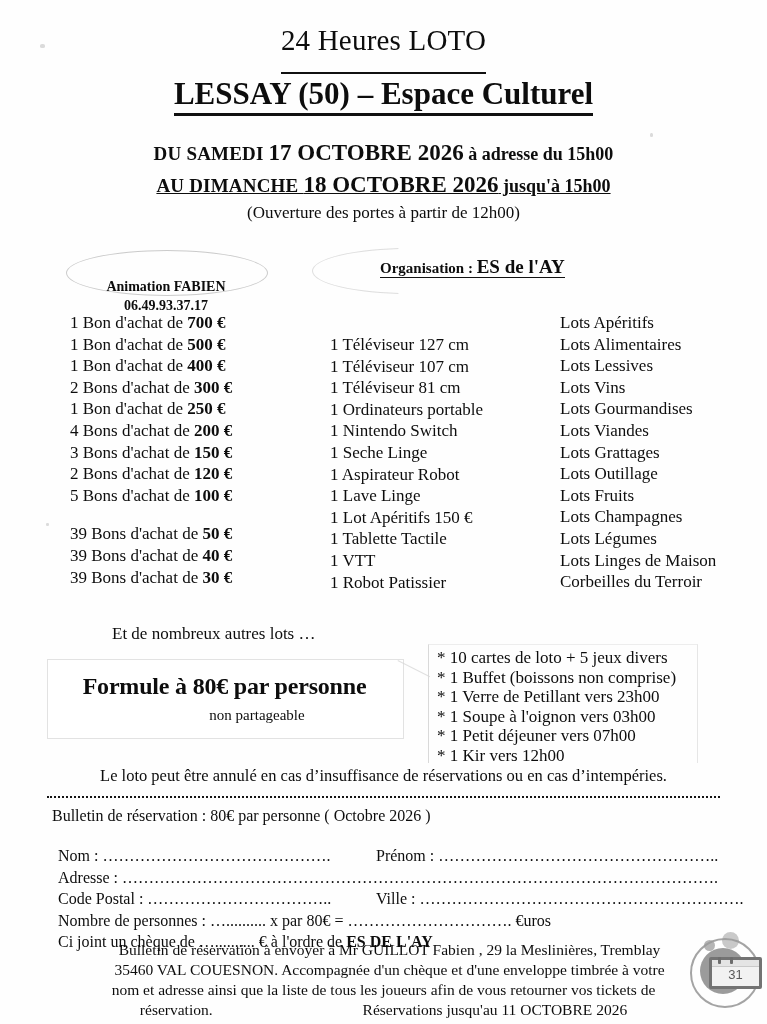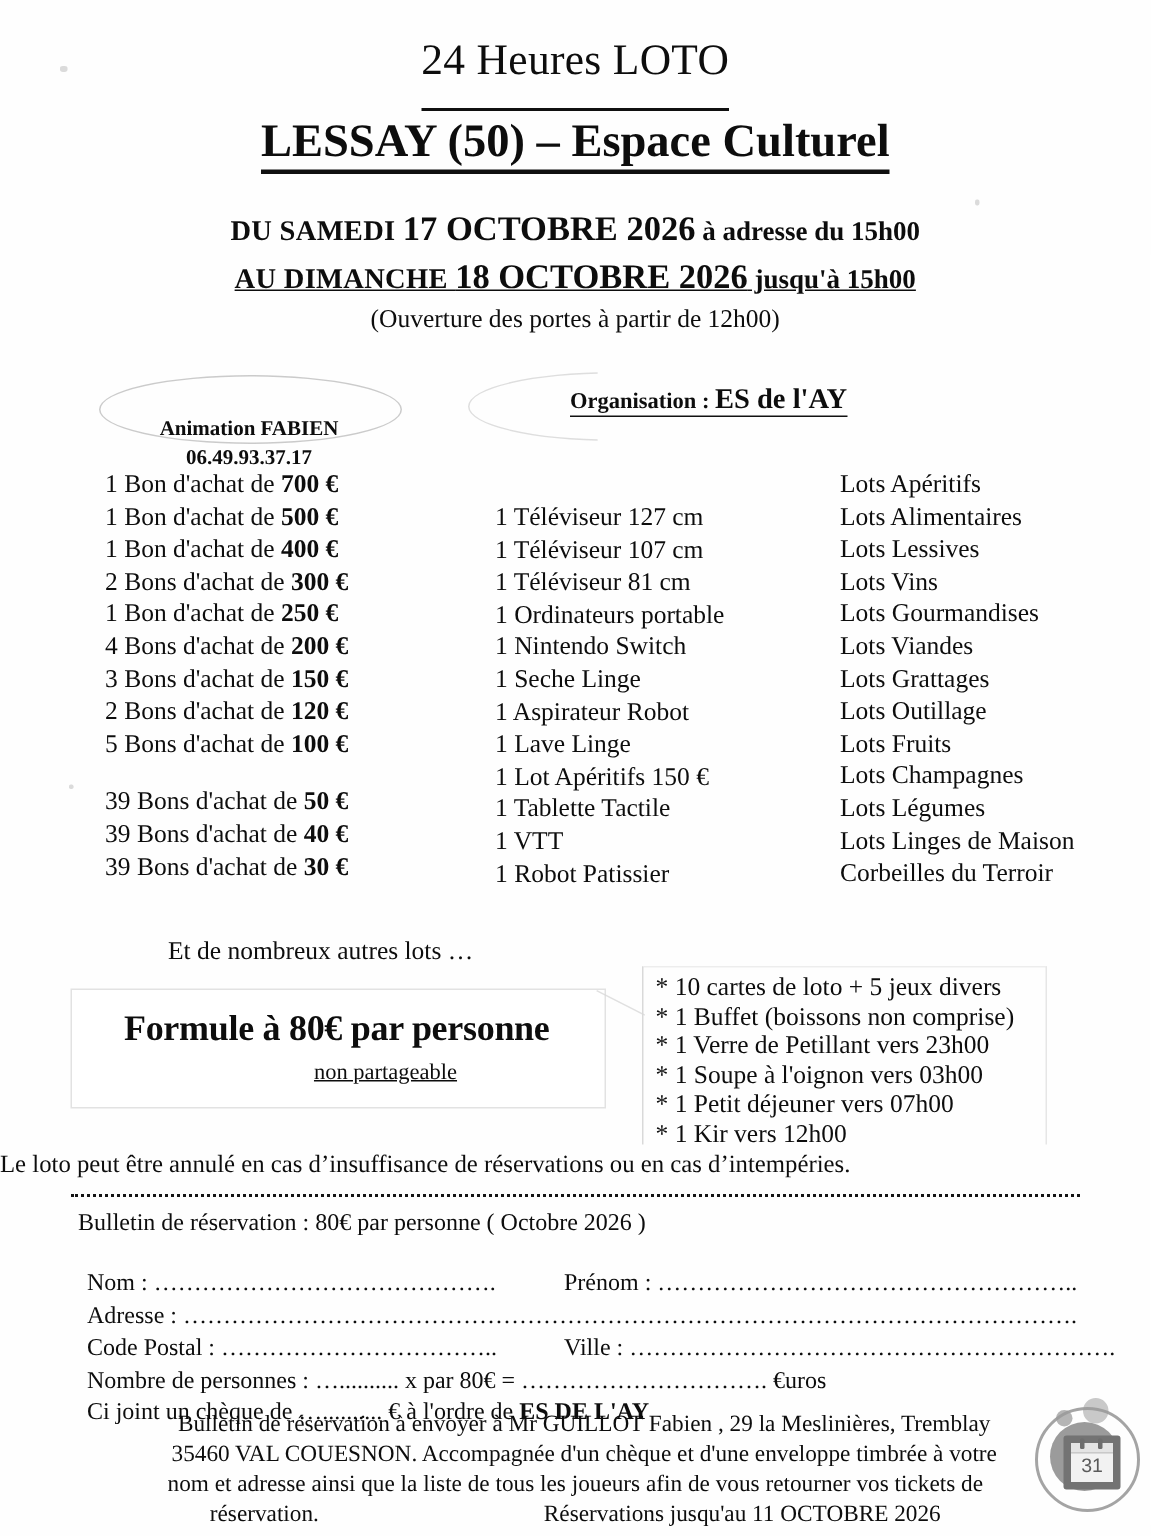--- a/index.html
+++ b/index.html
@@ -148,21 +148,20 @@
     text-align: center;
     font-size: 24px;
     font-weight: bold;
     letter-spacing: -.2px;
   }
   .formule-sub {
     position: absolute;
     left: 47px; top: 707px; width: 420px;
     text-align: center;
     font-size: 15px;
-    text-decoration: underline;
   }
   .leader {
     position: absolute;
     left: 398px; top: 660px;
     width: 36px; height: 28px;
     border-top: 1px solid #d8d8d8;
     transform: rotate(27deg);
     transform-origin: left top;
     opacity: .8;
   }
@@ -179,21 +178,21 @@
     position: absolute;
     left: 437px; top: 648px;
     font-size: 17px;
     line-height: 19.5px;
     white-space: nowrap;
   }
 
   .cancel-note {
     position: absolute;
     left: 0; top: 766px; width: 767px;
-    text-align: left;
+    text-align: center;
     font-size: 16.5px;
   }
 
   
   .cutline {
     position: absolute;
     left: 47px; top: 796px;
     width: 673px; height: 0;
     border-top: 2.5px dotted #141414;
   }
@@ -248,22 +247,23 @@
     left: 14px; top: 16px;
     width: 46px; height: 46px;
     background: #9b9b9b;
     border-radius: 50%;
   }
   .badge .cal {
     position: absolute;
     left: 23px; top: 25px;
     width: 28px; height: 26px;
     background: #f2f2f2;
-    border: 5px solid #737373;
+    border: 3px solid #737373;
     border-radius: 2px;
+    padding-left: 19px;
   }
   .badge .cal .hdr {
     position: absolute;
     left: 0; top: 0; width: 100%; height: 6px;
     background: #e4e4e4;
     border-bottom: 1px solid #c9c9c9;
   }
   .badge .cal .ring1, .badge .cal .ring2 {
     position: absolute;
     top: -3px; width: 3px; height: 7px;

